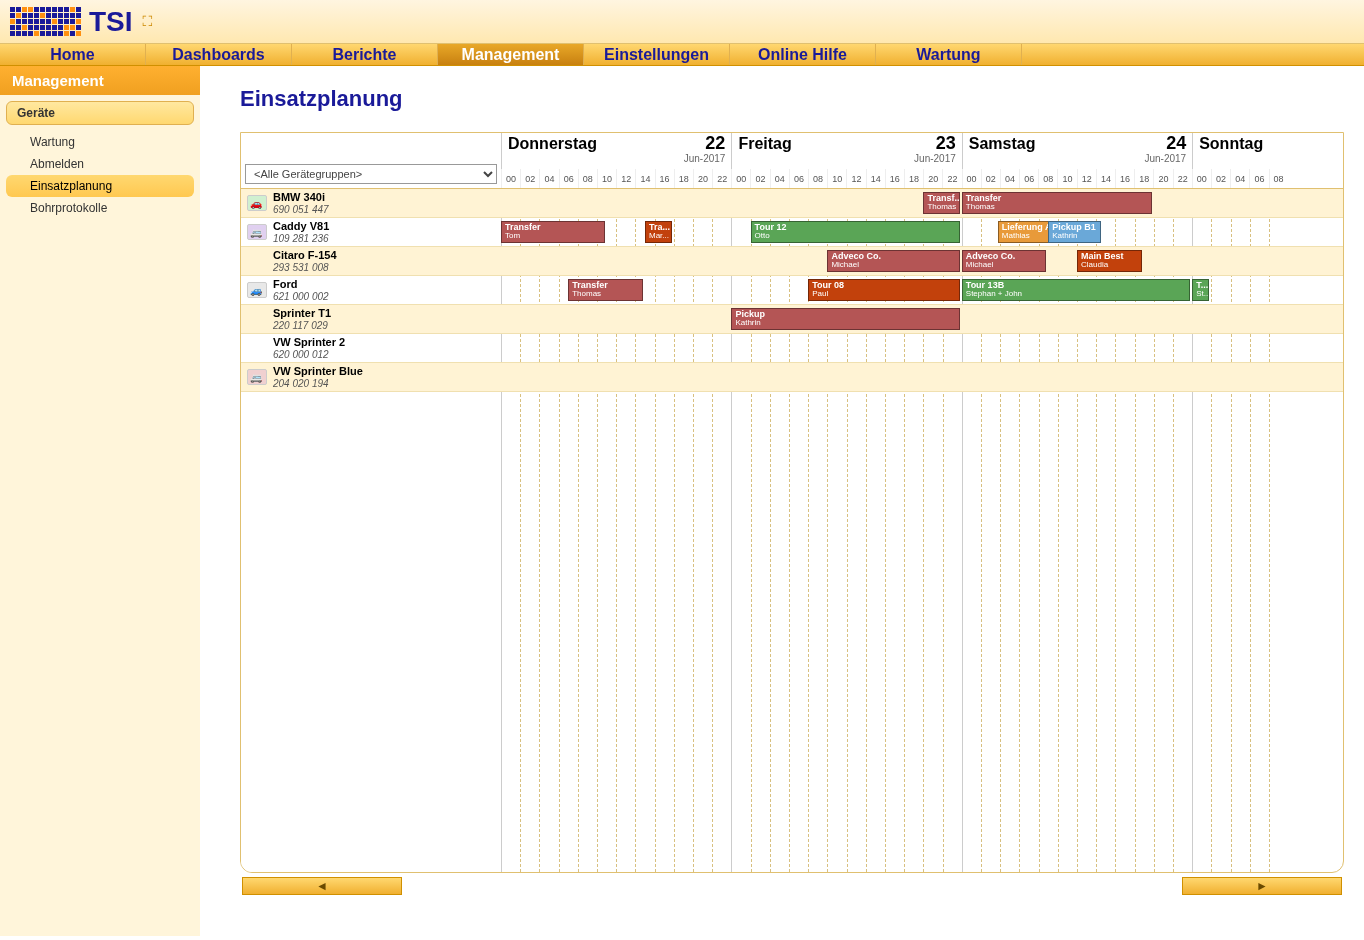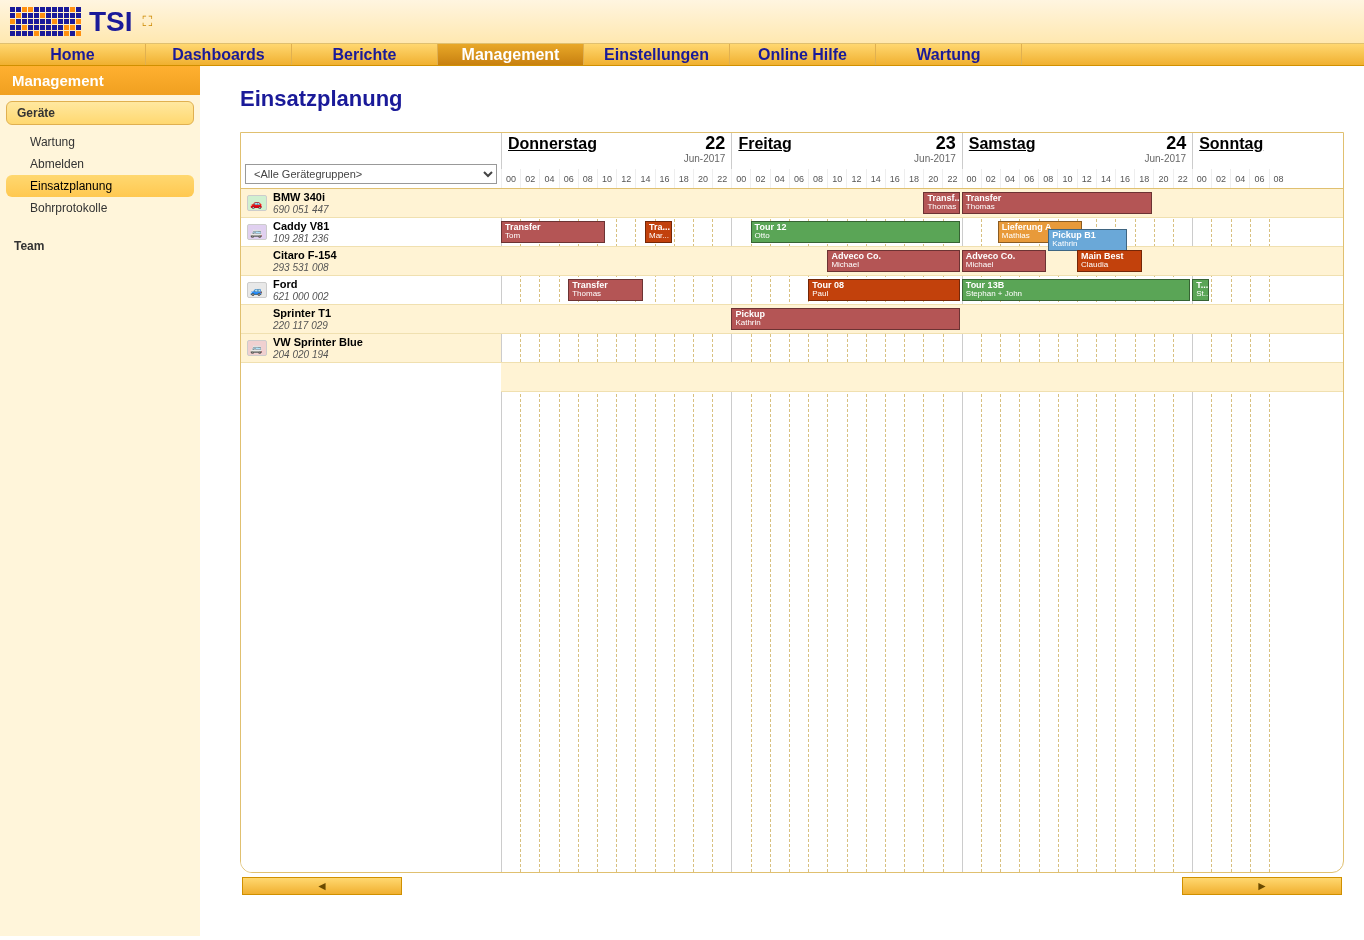--- a/index.html
+++ b/index.html
@@ -34,21 +34,21 @@
   .left-head { height: 56px; border-bottom: 1px solid #e0c070; display: flex; align-items: flex-end; padding: 4px; }
   .group-select { width: 100%; height: 20px; border: 1px solid #999; font-size: 11px; color: #444; background: #fff; padding: 0 4px; }
   .res-row { height: 29px; display: flex; align-items: center; padding: 2px 6px; border-bottom: 1px solid #f0e0b0; }
   .res-row.alt { background: #fff3d4; }
   .res-icon { width: 20px; height: 16px; border: 1px solid #ccc; border-radius: 2px; margin-right: 6px; display:inline-flex; align-items:center; justify-content:center; font-size:10px; }
   .res-text { line-height: 1.1; }
   .res-name { font-weight: bold; font-size: 11px; }
   .res-id { font-style: italic; font-size: 10px; color: #555; }
   .timeline { flex: 1; overflow: hidden; position: relative; }
   .days-head { display: flex; height: 36px; }
-  .day-head { border-left: 1px solid #ccc; padding: 2px 6px; position: relative; flex-shrink: 0; text-decoration: underline; }
+  .day-head { border-left: 1px solid #ccc; padding: 2px 6px; position: relative; flex-shrink: 0; }
   .day-name { font-weight: bold; font-size: 16px; }
   .day-num { position: absolute; right: 6px; top: 0; font-weight: bold; font-size: 18px; }
   .day-sub { position: absolute; right: 6px; top: 20px; font-size: 10px; color: #666; }
   .hours-head { display: flex; height: 20px; border-bottom: 1px solid #e0c070; }
   .hour-cell { flex-shrink: 0; border-left: 1px solid #eee; font-size: 9px; color: #555; text-align: center; line-height: 20px; }
   .grid-body { position: relative; }
   .grid-row { height: 29px; border-bottom: 1px solid #f0e0b0; position: relative; }
   .grid-row.alt { background: #fff3d4; }
   .vline { position: absolute; top: 0; bottom: 0; border-left: 1px dashed #d8c080; }
   .vline.solid { border-left: 1px solid #ccc; }
@@ -146,21 +146,20 @@
 <div class="layout">
   <div class="sidebar">
     <div class="sb-title">Management</div>
     <div class="sb-group">Geräte</div>
     <div class="sb-items" id="sb-items">
         <div class="sb-item">Wartung</div>
         <div class="sb-item">Abmelden</div>
         <div class="sb-item active">Einsatzplanung</div>
         <div class="sb-item">Bohrprotokolle</div>
       </div>
-    <div class="sb-team">Team</div>
   </div>
 
   <div class="main">
     <div class="page-title">Einsatzplanung</div>
 
 
     <div class="planner">
       <div class="left-col">
         <div class="left-head">
           <select class="group-select">
@@ -194,20 +193,27 @@
               <div class="res-text">
                 <div class="res-name">Ford</div>
                 <div class="res-id">621 000 002</div>
               </div>
             </div>
             <div class="res-row alt">
               <div class="res-icon" style="visibility: hidden;"></div>
               <div class="res-text">
                 <div class="res-name">Sprinter T1</div>
                 <div class="res-id">220 117 029</div>
+              </div>
+            </div>
+            <div class="res-row">
+              <div class="res-icon" style="visibility: hidden;"></div>
+              <div class="res-text">
+                <div class="res-name">VW Sprinter 2</div>
+                <div class="res-id">620 000 012</div>
               </div>
             </div>
             <div class="res-row alt">
               <div class="res-icon" style="background: rgb(240, 208, 208);">🚐</div>
               <div class="res-text">
                 <div class="res-name">VW Sprinter Blue</div>
                 <div class="res-id">204 020 194</div>
               </div>
             </div>
           </div>
@@ -329,21 +335,21 @@
               <span>Mar...</span>
             </div>
             <div class="evt c-green" style="left: 249.6px; width: 209.2px; top: 32px;">
               <b>Tour 12</b>
               <span>Otto</span>
             </div>
             <div class="evt c-orange" style="left: 460.8px; width: 84.4px; top: 32px;">
               <b>Lieferung A</b>
               <span>Mathias</span>
             </div>
-            <div class="evt c-light" style="left: 547.2px; width: 79px; top: 40px;">
+            <div class="evt c-light" style="left: 547.2px; width: 53px; top: 32px;">
               <b>Pickup B1</b>
               <span>Kathrin</span>
             </div>
             <div class="evt c-red" style="left: 326.4px; width: 132.4px; top: 61px;">
               <b>Adveco Co.</b>
               <span>Michael</span>
             </div>
             <div class="evt c-red" style="left: 460.8px; width: 84.4px; top: 61px;">
               <b>Adveco Co.</b>
               <span>Michael</span>

